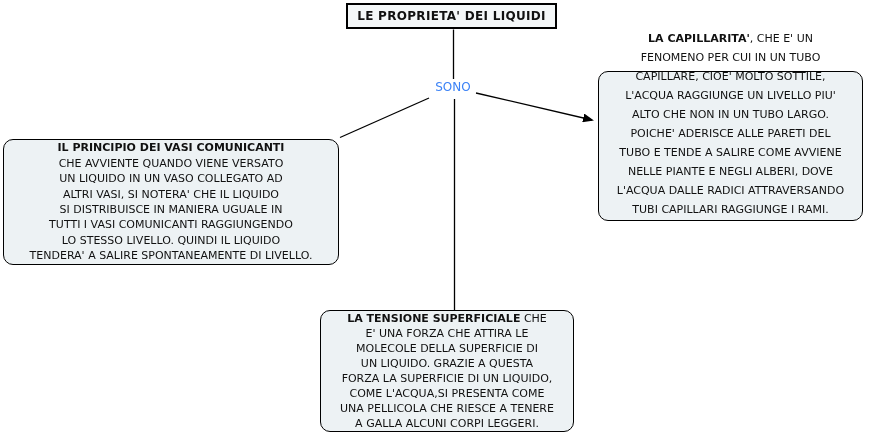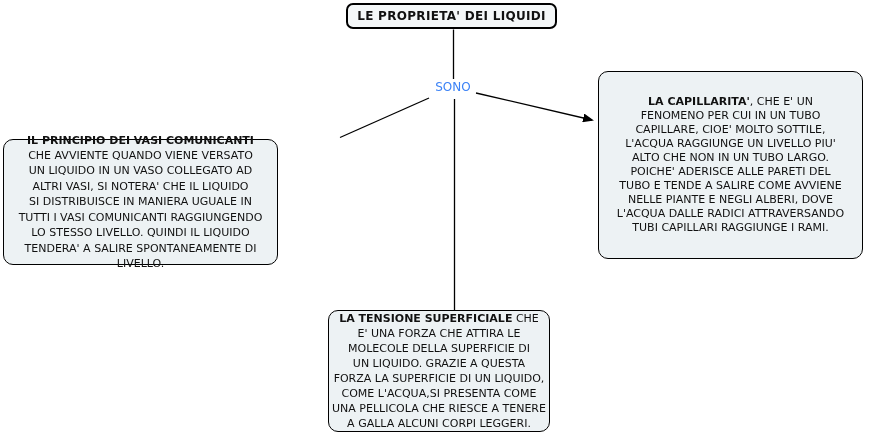--- a/index.html
+++ b/index.html
@@ -41,45 +41,46 @@
   }
   .node .lead {
     font-weight: bold;
   }
   .title-node {
     left: 346px;
     top: 3px;
     width: 211px;
     height: 26px;
     border-width: 2px;
-    border-radius: 7px;
+    border-radius: 0;
     background: #f4f7f8;
     font-size: 12px;
     font-weight: bold;
     letter-spacing: 0.3px;
     white-space: nowrap;
     line-height: 22px;
   }
   .left-node {
     left: 3px;
     top: 139px;
-    width: 275px;
+    width: 336px;
     height: 126px;
   }
   .right-node {
     left: 598px;
     top: 71px;
     width: 265px;
-    height: 188px;
-    line-height: 14px;
+    height: 150px;
+    line-height: 19px;
+    align-items: flex-end;
   }
   .bottom-node {
-    left: 328px;
+    left: 320px;
     top: 310px;
-    width: 222px;
+    width: 254px;
     height: 122px;
     line-height: 15.1px;
   }
   .link-label {
     position: absolute;
     left: 428px;
     top: 80px;
     width: 50px;
     text-align: center;
     font-size: 12px;

